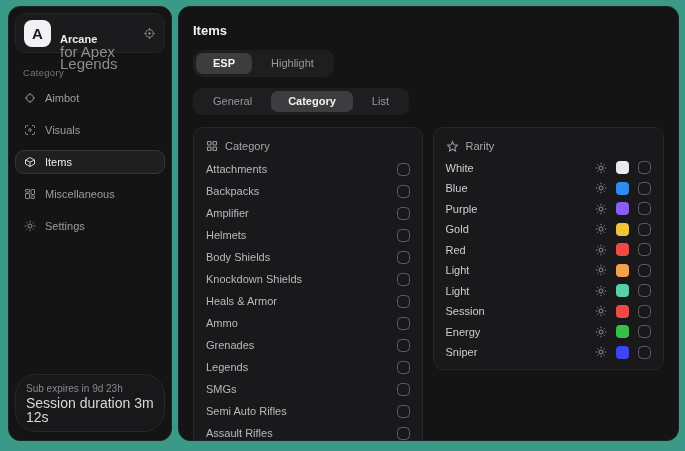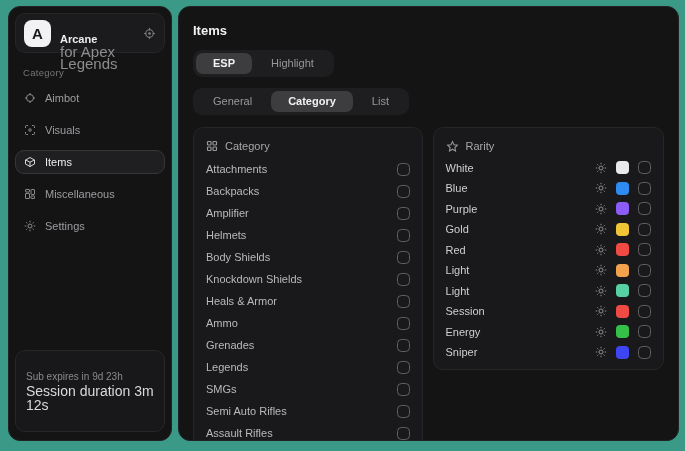--- a/index.html
+++ b/index.html
@@ -51,22 +51,22 @@
     color:#9d9da0; font-size:11px; cursor:pointer;
   }
   .nav-item .icon { display:flex; color:#8b8b8e; }
   .nav-item.active { background:#1f1f21; border-color:#37373a; color:#ececee; }
   .nav-item.active .icon { color:#d8d8da; }
   .nav-item { margin-bottom:4px; }
 
   
   .side-footer {
     position:absolute; left:6px; right:6px; bottom:8px;
-    background:#18181a; border:1px solid #28282a; border-radius:10px;
-    padding:19px 10px;
+    background:#18181a; border:1px solid #28282a; border-radius:21px;
+    padding:7px 10px;
   }
   .side-footer .l1 { color:#8a8a8d; font-size:10px; line-height:14px; }
   .side-footer .l2 { color:#d9d9db; font-size:14px; line-height:14px; }
 
   
   .page-title { color:#f2f2f3; font-size:13px; font-weight:bold; }
 
   .chip-group {
     display:inline-flex; align-items:center; gap:2px;
     background:#1e1e20; border-radius:9px; padding:3px;

